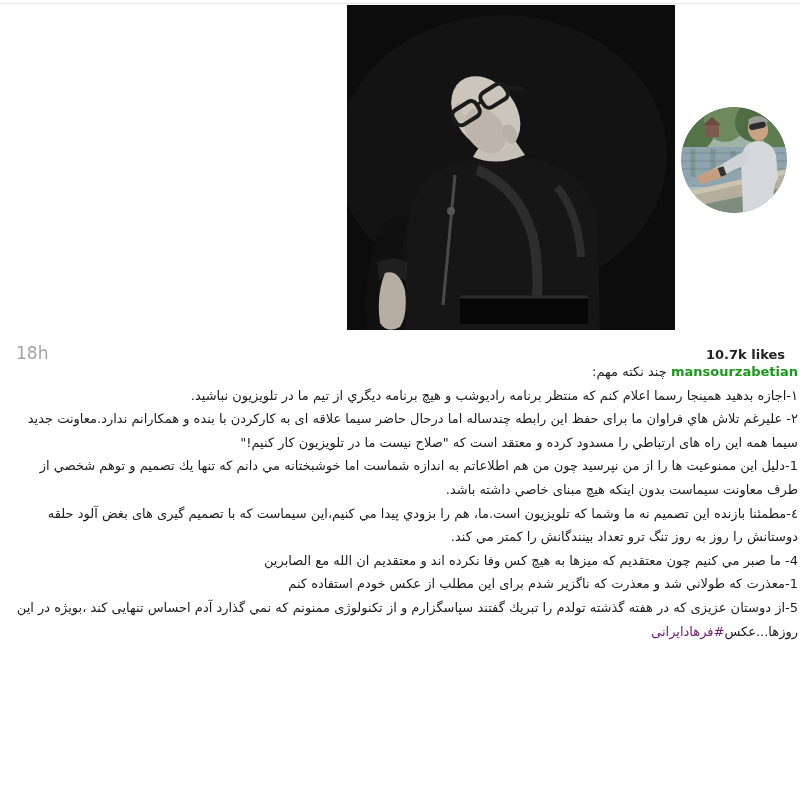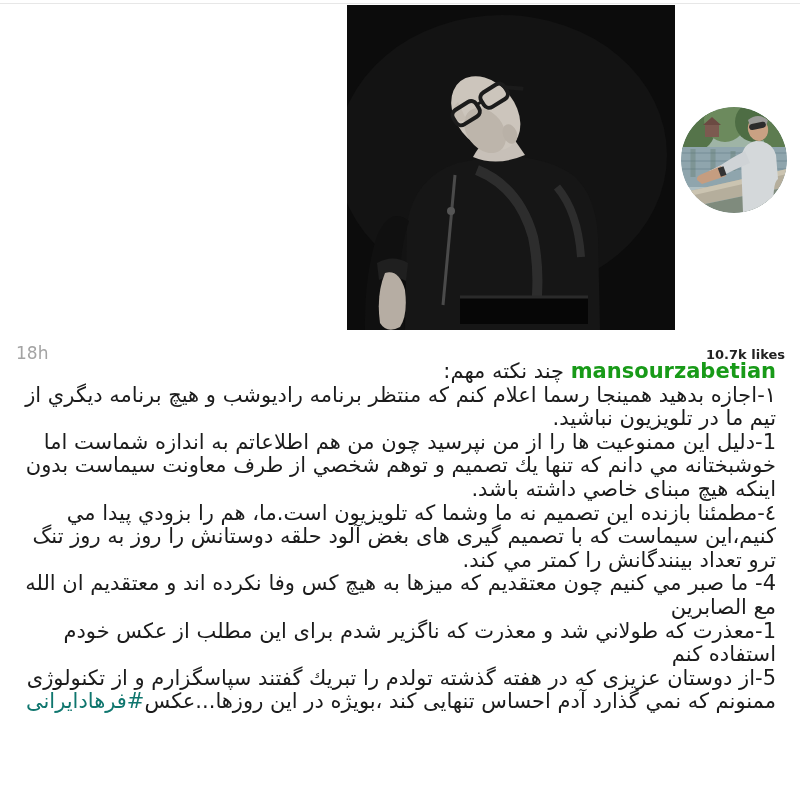--- a/index.html
+++ b/index.html
@@ -20,30 +20,30 @@
     border-radius:50%;overflow:hidden;
   }
   .profile-avatar svg{display:block;width:100%;height:100%;}
   .meta-row{
     position:absolute;top:331px;left:16px;right:15px;height:24px;
     display:flex;justify-content:space-between;align-items:baseline;
   }
   .time-label{color:#a3a3a3;font-size:17px;margin-top:12px;}
   .likes-count{color:#222222;font-size:13px;font-weight:700;cursor:pointer;}
   .caption{
-    position:absolute;top:360px;left:8px;right:24px;
+    position:absolute;top:360px;left:8px;right:2px;
     direction:rtl;text-align:right;
-    font-size:21px;line-height:23.6px;color:#1c1c1c;
+    font-size:13px;line-height:23.6px;color:#1c1c1c;
   }
   .caption p{margin:0;padding:0;}
   .username-link{
     color:#189a18;font-weight:700;cursor:pointer;
     direction:ltr;unicode-bidi:embed;
   }
-  .hashtag-link{color:#0f766e;cursor:pointer;}
+  .hashtag-link{color:#701a75;cursor:pointer;}
 </style>
 </head>
 <body>
 
 <div class="page">
 
   <div class="top-divider"></div>
 
   <div class="post-photo">
     <svg viewBox="0 0 328 325">
@@ -123,20 +123,21 @@
   </div>
 
   <div class="meta-row">
     <span class="time-label">18h</span>
     <span class="likes-count">10.7k likes</span>
   </div>
 
   <div class="caption">
     <p><span class="username-link">mansourzabetian</span> <span>چند نکته مهم:</span></p>
     <p><span>۱-اجازه بدهید همینجا رسما اعلام کنم که منتظر برنامه رادیوشب و هیچ برنامه دیگري از تیم ما در تلویزیون نباشید.</span><span class="hashtag-link"></span></p>
+    <p><span>۲- علیرغم تلاش هاي فراوان ما برای حفظ این رابطه چندساله اما درحال حاضر سیما علاقه ای به کارکردن با بنده و همکارانم ندارد.معاونت جدید سیما همه این راه های ارتباطي را مسدود کرده و معتقد است که "صلاح نیست ما در تلویزیون کار کنیم!"</span><span class="hashtag-link"></span></p>
     <p><span>1-دلیل این ممنوعیت ها را از من نپرسید چون من هم اطلاعاتم به اندازه شماست اما خوشبختانه مي دانم که تنها یك تصمیم و توهم شخصي از طرف معاونت سیماست بدون اینکه هیچ مبنای خاصي داشته باشد.</span><span class="hashtag-link"></span></p>
     <p><span>٤-مطمئنا بازنده این تصمیم نه ما وشما که تلویزیون است.ما، هم را بزودي پیدا مي کنیم،این سیماست که با تصمیم گیری های بغض آلود حلقه دوستانش را روز به روز تنگ ترو تعداد بینندگانش را کمتر مي کند.</span><span class="hashtag-link"></span></p>
     <p><span>4- ما صبر مي کنیم چون معتقدیم که میزها به هیچ کس وفا نکرده اند و معتقدیم ان الله مع الصابرین</span><span class="hashtag-link"></span></p>
     <p><span>1-معذرت که طولاني شد و معذرت که ناگزیر شدم برای این مطلب از عکس خودم استفاده کنم</span><span class="hashtag-link"></span></p>
     <p><span>5-از دوستان عزیزی که در هفته گذشته تولدم را تبریك گفتند سپاسگزارم و از تکنولوژی ممنونم که نمي گذارد آدم احساس تنهایی کند ،بویژه در این روزها...عکس</span><span class="hashtag-link">#فرهادایرانی</span></p>
   </div>
 
 </div>
 
 </body></html>

